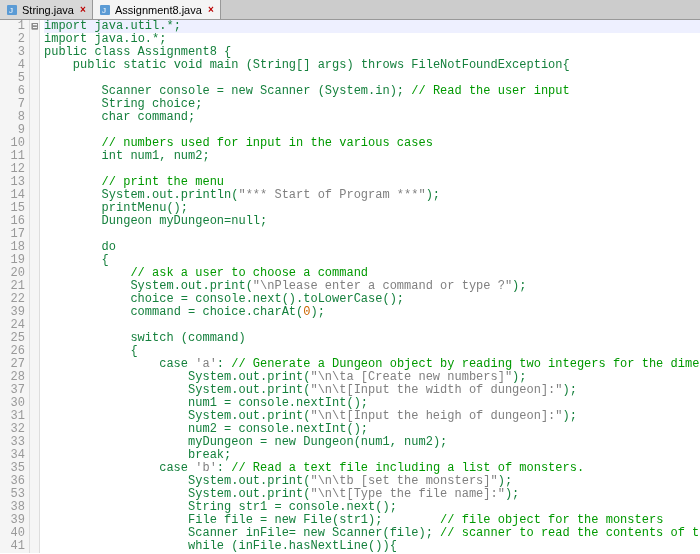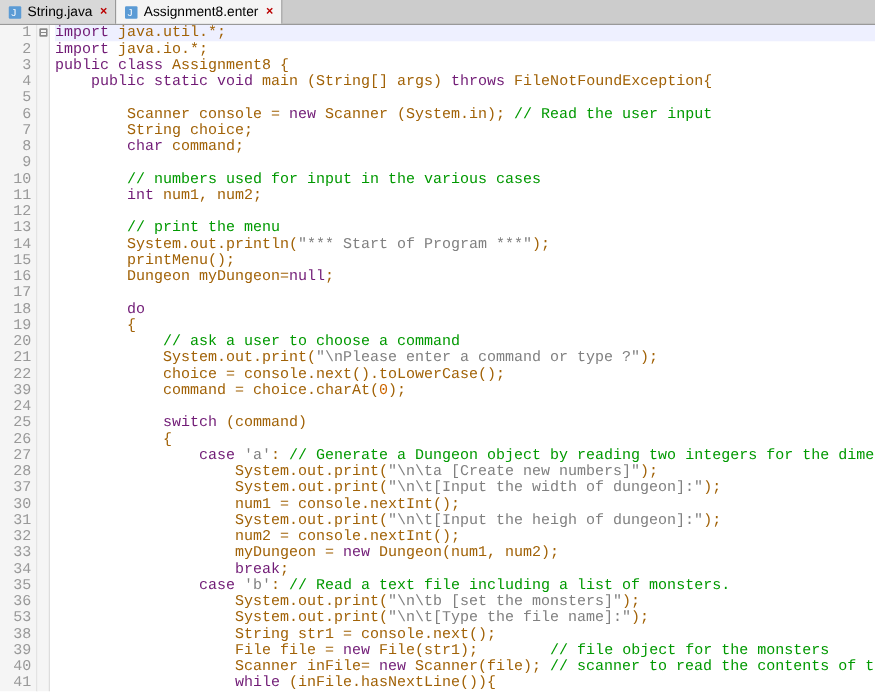--- a/index.html
+++ b/index.html
@@ -70,25 +70,25 @@
     font-family: sans-serif;
     cursor: pointer;
   }
   .code {
     flex: 1;
     padding-left: 4px;
     white-space: pre;
     overflow: hidden;
   }
   .line { height: 13px; line-height: 13px; }
-  .kw { color: #701a75; text-align: right; }
+  .kw { color: #15803d; text-align: right; }
   .cm { color: #009900; text-align: center; }
   .st { color: #808080; }
   .nm { color: #cc6600; }
-  .pl { color: #a16207; }
+  .pl { color: #15803d; }
   .hl { background: #eef0ff; display:block; }
 </style>
 </head>
 <body>
 
 <div class="tabs">
   <div class="tab">
     <span class="tab-icon">
       <svg width="12" height="12">
           <rect x="1" y="1" width="10" height="10" fill="#5b9bd5" rx="1"></rect>
@@ -98,21 +98,21 @@
     <span>String.java</span>
     <span class="close-x">×</span>
   </div>
   <div class="tab active">
     <span class="tab-icon">
       <svg width="12" height="12">
           <rect x="1" y="1" width="10" height="10" fill="#5b9bd5" rx="1"></rect>
           <text x="3" y="9" font-size="8" fill="#fff">J</text>
         </svg>
     </span>
-    <span>Assignment8.enter</span>
+    <span>Assignment8.java</span>
     <span class="close-x">×</span>
   </div>
 </div>
 
 <div class="editor">
   <div class="gutter" id="gutter">
       <div class="line">1</div>
       <div class="line">2</div>
       <div class="line">3</div>
       <div class="line">4</div>

